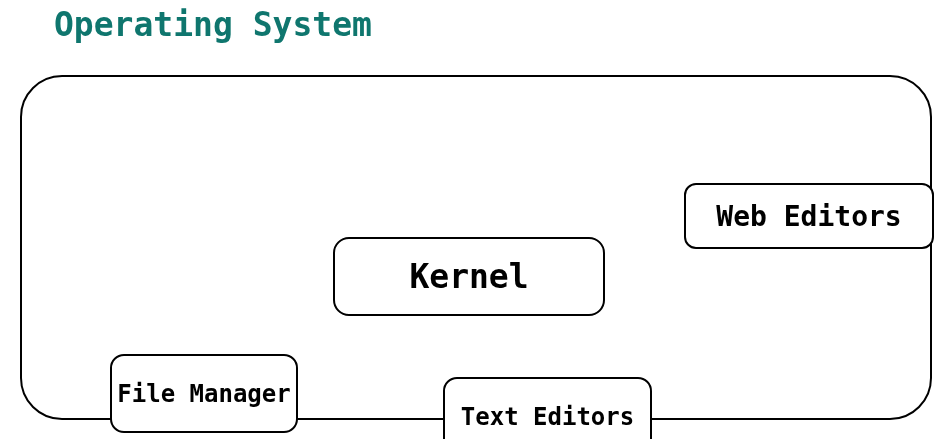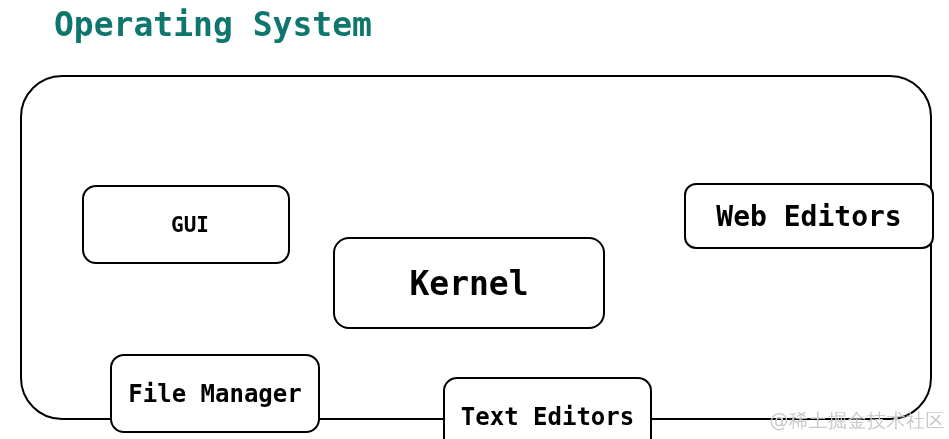--- a/index.html
+++ b/index.html
@@ -60,31 +60,31 @@
     white-space: nowrap;
     overflow: visible;
   }
   .box-gui {
     left: 60px;  top: 108px;  width: 208px; height: 79px;
     font-size: 21px;
     justify-content: center;
     padding-left: 8px;
   }
   .box-kernel {
-    left: 311px; top: 160px; width: 272px; height: 92px;
+    left: 311px; top: 160px; width: 272px; height: 79px;
     font-size: 33px;
     border-radius: 16px;
   }
   .box-web-browsers {
     left: 662px; top: 106px; width: 250px; height: 66px;
     font-size: 28px;
     border-radius: 12px;
   }
   .box-file-manager {
-    left: 88px;  top: 277px; width: 210px; height: 79px;
+    left: 88px;  top: 277px; width: 188px; height: 79px;
     font-size: 24px;
     border-radius: 14px;
   }
   .box-text-editors {
     left: 421px; top: 300px; width: 209px; height: 79px;
     font-size: 24px;
     border-radius: 14px;
   }
   
   .watermark {
@@ -101,37 +101,33 @@
 </style>
 </head>
 <body>
 
 <div id="canvas">
 
   <div class="diagram-title">Operating System</div>
 
   <div class="os-container">
 
-    <div class="component-box box-gui">
-      <span>GUI</span>
-    </div>
 
     <div class="component-box box-kernel">
       <span>Kernel</span>
     </div>
 
     <div class="component-box box-web-browsers">
       <span>Web Editors</span>
     </div>
 
     <div class="component-box box-file-manager">
       <span>File Manager</span>
     </div>
 
     <div class="component-box box-text-editors">
       <span>Text Editors</span>
     </div>
 
   </div>
 
-  <div class="watermark">@稀土掘金技术社区</div>
 
 </div>
 
 </body></html>

